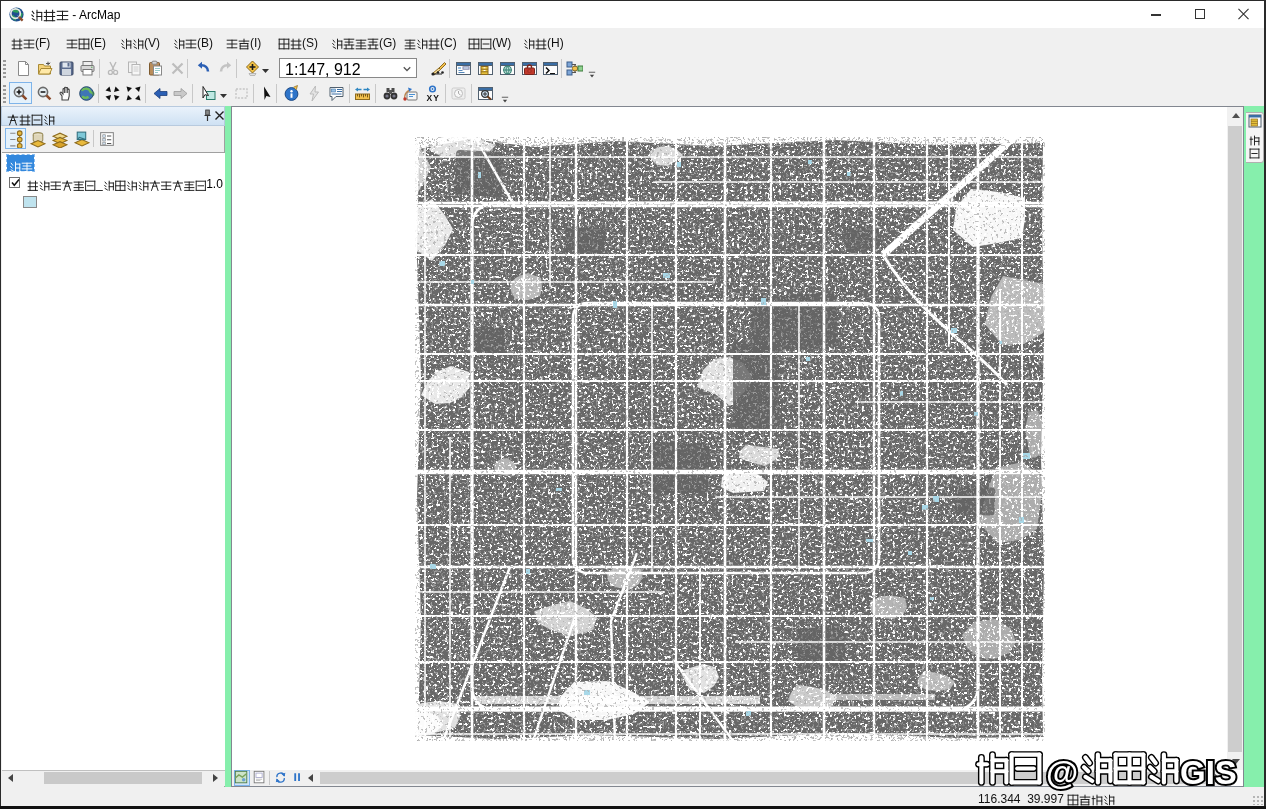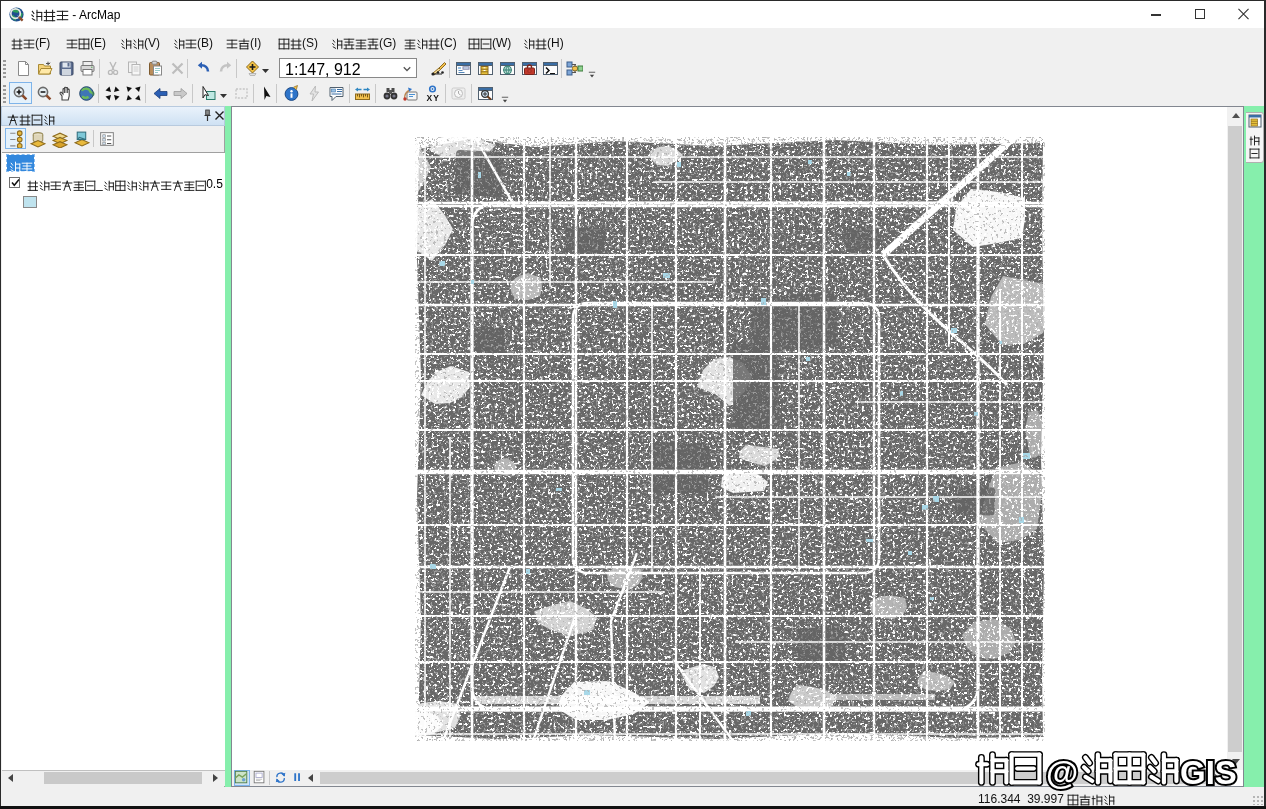--- a/index.html
+++ b/index.html
@@ -724,21 +724,21 @@
           <line x1="82.6" y1="4.8" x2="89.9" y2="4.8"></line>
           <line x1="81.7" y1="7.6" x2="90.9" y2="7.6"></line>
           <line x1="81.7" y1="10.4" x2="90.9" y2="10.4"></line>
           <line x1="86.2" y1="2.1" x2="86.2" y2="10.4"></line>
           <line x1="93.2" y1="1.2" x2="102.4" y2="1.2"></line>
           <line x1="93.2" y1="1.2" x2="93.2" y2="10.4"></line>
           <line x1="102.4" y1="1.2" x2="102.4" y2="10.4"></line>
           <line x1="93.2" y1="10.4" x2="102.4" y2="10.4"></line>
           <line x1="95.0" y1="5.8" x2="100.5" y2="5.8"></line>
         </g>
-      </svg><span style="vertical-align:1px">0.5</span></div>
+      </svg><span style="vertical-align:1px">1.0</span></div>
 <div class="abs" style="left:23px;top:196px;width:14px;height:12px;background:#bfe3ee;border:1px solid #888"></div>
 <div class="abs" style="left:2px;top:770px;width:223px;height:16px;background:#f0f0f0;border-top:1px solid #c0c0c0"></div>
 <div class="abs" style="left:8px;top:774px;width:0;height:0;border-top:4px solid transparent;border-bottom:4px solid transparent;border-right:5px solid #444"></div>
 <div class="abs" style="left:44px;top:772px;width:158px;height:12px;background:#c9c9c9"></div>
 <div class="abs" style="left:213px;top:774px;width:0;height:0;border-top:4px solid transparent;border-bottom:4px solid transparent;border-left:5px solid #444"></div>
 <div class="abs" style="left:231px;top:106px;width:1013px;height:681px;border:1px solid #828790;background:#fff"></div>
 <div class="abs" style="left:415px;top:137px;width:630px;height:604px"><svg width="630" height="604" viewBox="0 0 630 604" xmlns="http://www.w3.org/2000/svg">
         <defs>
 <filter id="sp" x="0" y="0" width="100%" height="100%">
 <feTurbulence type="fractalNoise" baseFrequency="0.36" numOctaves="2" seed="11"></feTurbulence>

